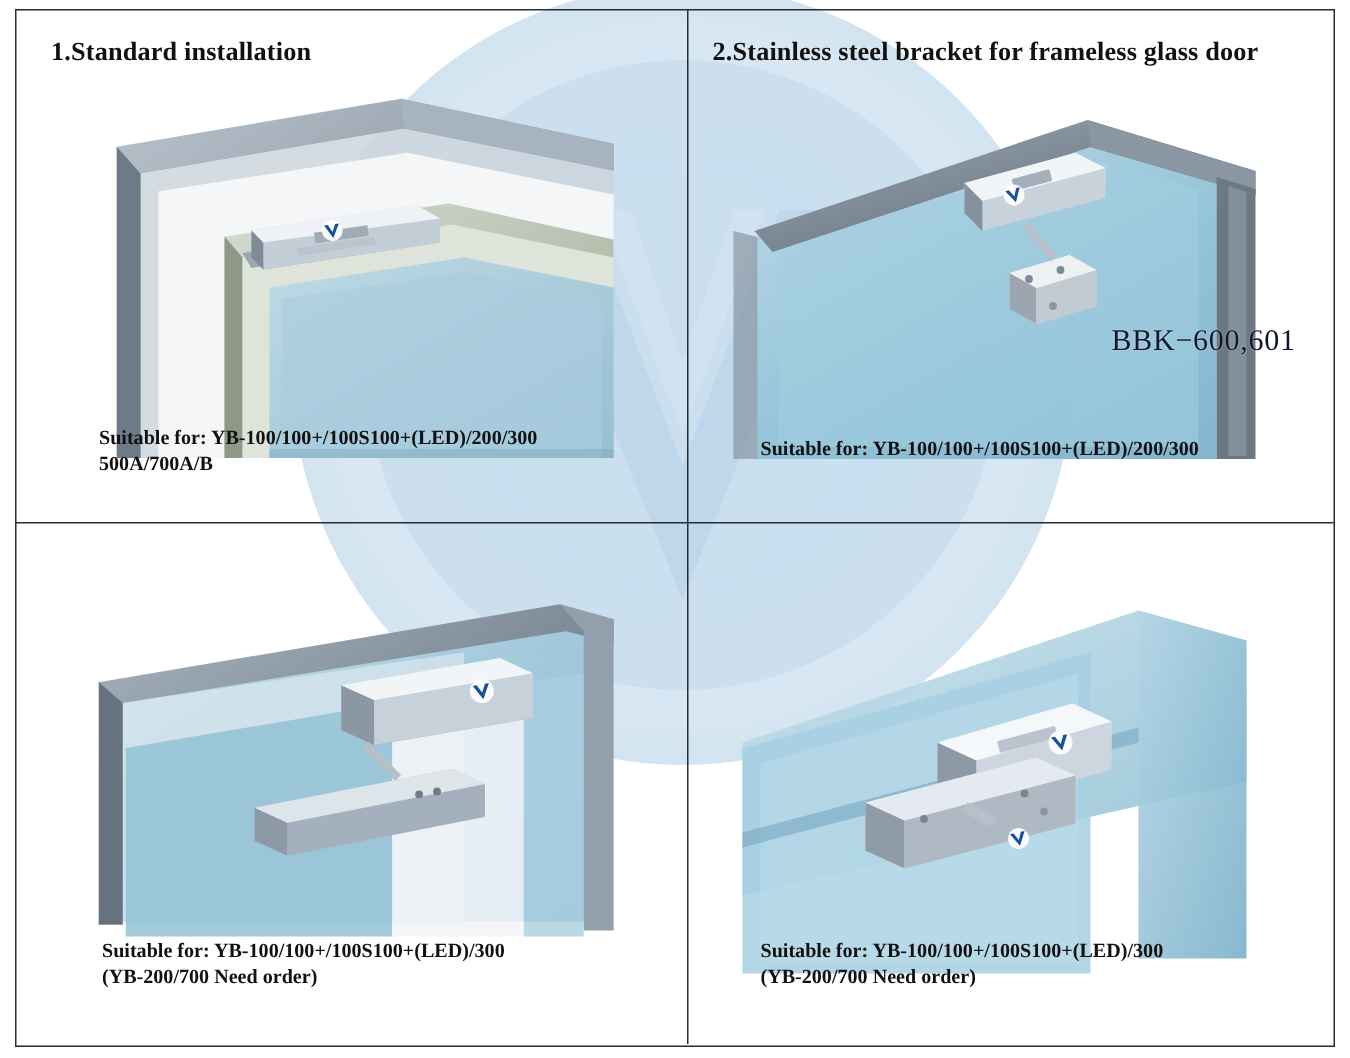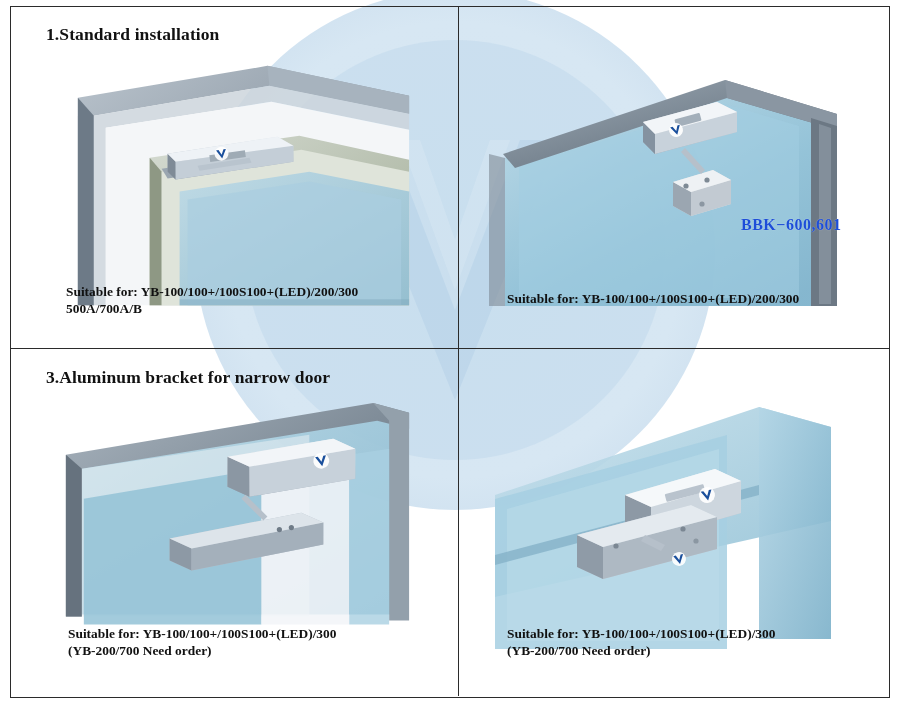--- a/index.html
+++ b/index.html
@@ -79,21 +79,21 @@
     overflow: hidden;
   }
   .cell.r1c1 { border-right: 1px solid #2b2b2b; border-bottom: 1px solid #2b2b2b; }
   .cell.r1c2 { border-bottom: 1px solid #2b2b2b; }
   .cell.r2c1 { border-right: 1px solid #2b2b2b; }
   .cell.r2c2 { }
 
   .cell-title {
     position: absolute;
     top: 18px;
-    left: 36px;
+    left: 24px;
     font-size: 17.5px;
     font-weight: bold;
     color: #111111;
     letter-spacing: 0.1px;
     white-space: nowrap;
   }
   .cell.r1c2 .cell-title,
   .cell.r2c2 .cell-title { left: 16px; }
 
   .caption {
@@ -110,23 +110,23 @@
   .cell.r2c1 .caption { left: 58px; bottom: 36px; }
   .cell.r2c2 .caption { left: 48px; bottom: 36px; }
 
   .illus {
     position: absolute;
     left: 0; top: 0; right: 0; bottom: 0;
     pointer-events: none;
   }
   .bbk-label {
     position: absolute;
-    color: #1d4ed8;
-    font-weight: bold;
-    font-size: 16px;
+    color: #0f172a;
+    font-weight: normal;
+    font-size: 20px;
     font-family: "Liberation Serif", serif;
     letter-spacing: 0.5px;
     white-space: nowrap;
     text-shadow: 0 0 1px rgba(255,255,255,0.6);
   }
   .lbl1 { left: 282px; top: 210px; }
 </style>
 </head>
 <body>
 
@@ -254,20 +254,21 @@
           <polygon points="214,176 232,186 232,210 214,200" fill="#9ba6b1"></polygon>
           <polygon points="232,186 272,174 272,198 232,210" fill="#c2cad2"></polygon>
           <polygon points="214,176 254,164 272,174 232,186" fill="#eef1f4"></polygon>
           <circle cx="227" cy="180" r="2.6" fill="#7e8a95"></circle>
           <circle cx="248" cy="174" r="2.6" fill="#7e8a95"></circle>
           <circle cx="243" cy="198" r="2.6" fill="#8c97a2"></circle>
         </g>
 
         <polygon points="226,142 246,164 242,168 222,146" fill="#b6c0ca"></polygon>
       </svg>
+      <div class="cell-title">2.Stainless steel bracket for frameless glass door</div>
       <div class="bbk-label lbl1">BBK−600,601</div>
       <div class="caption">Suitable for: YB-100/100+/100S100+(LED)/200/300</div>
     </div>
 
     <div class="cell r2c1">
       <svg class="illus" viewBox="0 0 449 347">
         <defs>
           <linearGradient id="g3frame" x1="0" y1="0" x2="1" y2="1">
             <stop offset="0%" stop-color="#a8b3bd"></stop>
             <stop offset="50%" stop-color="#7f8c98"></stop>
@@ -313,21 +314,20 @@
           <polygon points="160,190 292,164 314,174 314,196 182,222 160,212" fill="#b8c2cc"></polygon>
           <polygon points="160,190 182,200 182,222 160,212" fill="#8d99a5"></polygon>
           <polygon points="182,200 314,174 314,196 182,222" fill="#a4b0bb"></polygon>
           <polygon points="160,190 292,164 314,174 182,200" fill="#dde4ea"></polygon>
           <circle cx="270" cy="181" r="2.6" fill="#6f7b87"></circle>
           <circle cx="282" cy="179" r="2.6" fill="#6f7b87"></circle>
         </g>
 
         <polygon points="236,146 258,168 254,172 232,150" fill="#b6c0ca"></polygon>
       </svg>
-      <div class="cell-title">3.Aluminum bracket for narrow door</div>
 
       <div class="caption">Suitable for: YB-100/100+/100S100+(LED)/300
 (YB-200/700 Need order)</div>
     </div>
 
     <div class="cell r2c2">
       <svg class="illus" viewBox="0 0 430 347">
         <defs>
           <linearGradient id="g4glass" x1="0" y1="0" x2="1" y2="1">
             <stop offset="0%" stop-color="#c6e0ec"></stop>

